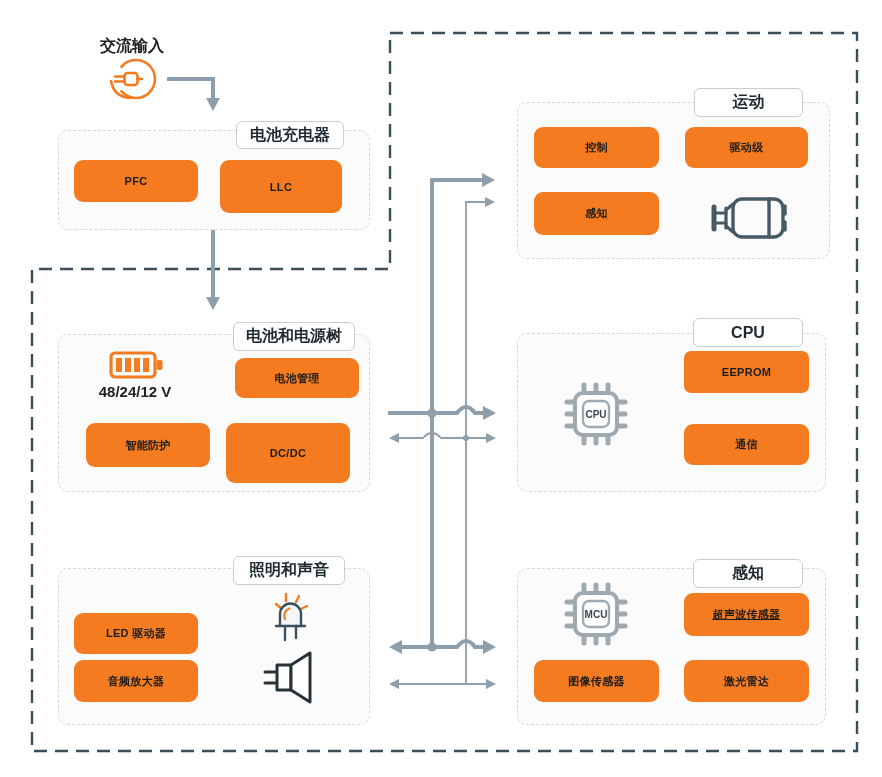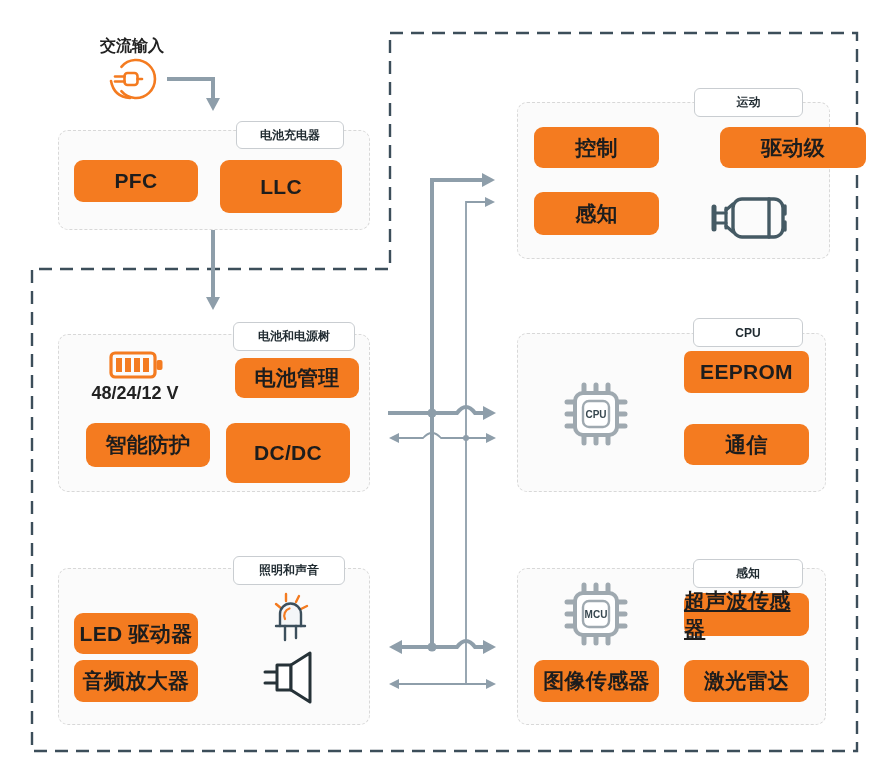--- a/index.html
+++ b/index.html
@@ -7,26 +7,26 @@
     position:relative;width:882px;height:777px;background:#ffffff;overflow:hidden;
     font-family:"Liberation Sans","DejaVu Sans",sans-serif;
   }
   .wires{position:absolute;left:0;top:0;}
   .group{
     position:absolute;border:1.6px dashed #d8d8d8;border-radius:10px;background:#fbfbfb;
   }
   .pill{
     position:absolute;display:flex;align-items:center;justify-content:center;
     background:#ffffff;border:1px solid #c9cdd1;border-radius:6px;
-    font-size:12px;font-weight:bold;color:#1f2a30;z-index:3;
+    font-size:16px;font-weight:bold;color:#1f2a30;z-index:3;
   }
   .block{
     position:absolute;display:flex;align-items:center;justify-content:center;
     background:#f47b20;border-radius:9px;color:#1d1d1d;
-    font-size:21px;font-weight:bold;z-index:2;letter-spacing:.3px;cursor:pointer;
+    font-size:11px;font-weight:bold;z-index:2;letter-spacing:.3px;cursor:pointer;
   }
   .label{
     position:absolute;color:#222222;font-weight:bold;z-index:2;
   }
   .ic{position:absolute;z-index:2;}
   .chiplbl{font-weight:bold;}
 </style>
 </head>
 <body>
 
@@ -103,41 +103,41 @@
   <div class="block" style="left:220px;top:160px;width:122px;height:53px;">LLC</div>
 
   <div class="block" style="left:226px;top:358px;width:124px;height:40px;margin-left:9px;">电池管理</div>
   <div class="block" style="left:86px;top:423px;width:124px;height:44px;">智能防护</div>
   <div class="block" style="left:226px;top:423px;width:124px;height:60px;">DC/DC</div>
 
   <div class="block" style="left:74px;top:596px;width:124px;height:41px;margin-top:17px;">LED 驱动器</div>
   <div class="block" style="left:74px;top:660px;width:124px;height:42px;">音频放大器</div>
 
   <div class="block" style="left:534px;top:127px;width:125px;height:41px;">控制</div>
-  <div class="block" style="left:685px;top:127px;width:146px;height:41px;margin-left:35px;">驱动级</div>
+  <div class="block" style="left:685px;top:127px;width:123px;height:41px;">驱动级</div>
   <div class="block" style="left:534px;top:192px;width:125px;height:43px;">感知</div>
 
   <div class="block" style="left:684px;top:351px;width:125px;height:42px;border-radius:7px;">EEPROM</div>
   <div class="block" style="left:684px;top:424px;width:125px;height:41px;">通信</div>
 
   <div class="block" style="left:684px;top:593px;width:125px;height:43px;text-decoration:underline;">超声波传感器</div>
   <div class="block" style="left:534px;top:660px;width:125px;height:42px;">图像传感器</div>
   <div class="block" style="left:684px;top:660px;width:125px;height:42px;">激光雷达</div>
 
   <svg class="ic" style="left:108px;top:349px;" width="58" height="32" viewBox="0 0 58 32">
     <rect x="3" y="4" width="44" height="24" rx="4" fill="none" stroke="#f47b20" stroke-width="3.2"></rect>
     <rect x="48.5" y="11" width="6" height="10" rx="2" fill="#f47b20"></rect>
     <g fill="#f47b20">
       <rect x="8" y="9" width="6" height="14"></rect>
         <rect x="17" y="9" width="6" height="14"></rect>
       <rect x="26" y="9" width="6" height="14"></rect>
         <rect x="35" y="9" width="6" height="14"></rect>
     </g>
   </svg>
-  <div class="label" style="left:80px;top:383px;width:110px;text-align:center;font-size:18px;">48/24/12 V</div>
+  <div class="label" style="left:80px;top:383px;width:110px;text-align:center;font-size:15px;">48/24/12 V</div>
 
   <svg class="ic" style="left:266px;top:588px;" width="48" height="62" viewBox="0 0 48 62">
     <g stroke="#f47b20" stroke-width="2.4" stroke-linecap="round" fill="none">
       <path d="M10,16 L16,21"></path>
         <path d="M20,6 V13"></path>
         <path d="M33,8 L30,14"></path>
         <path d="M41,18 L35,21"></path>
     </g>
     <g stroke="#3c4f5c" stroke-width="2.4" stroke-linecap="round" fill="none">
       <path d="M14,38 V26 A10.5,10.5 0 0 1 35,26 V38" fill="#f4f6f8"></path>

